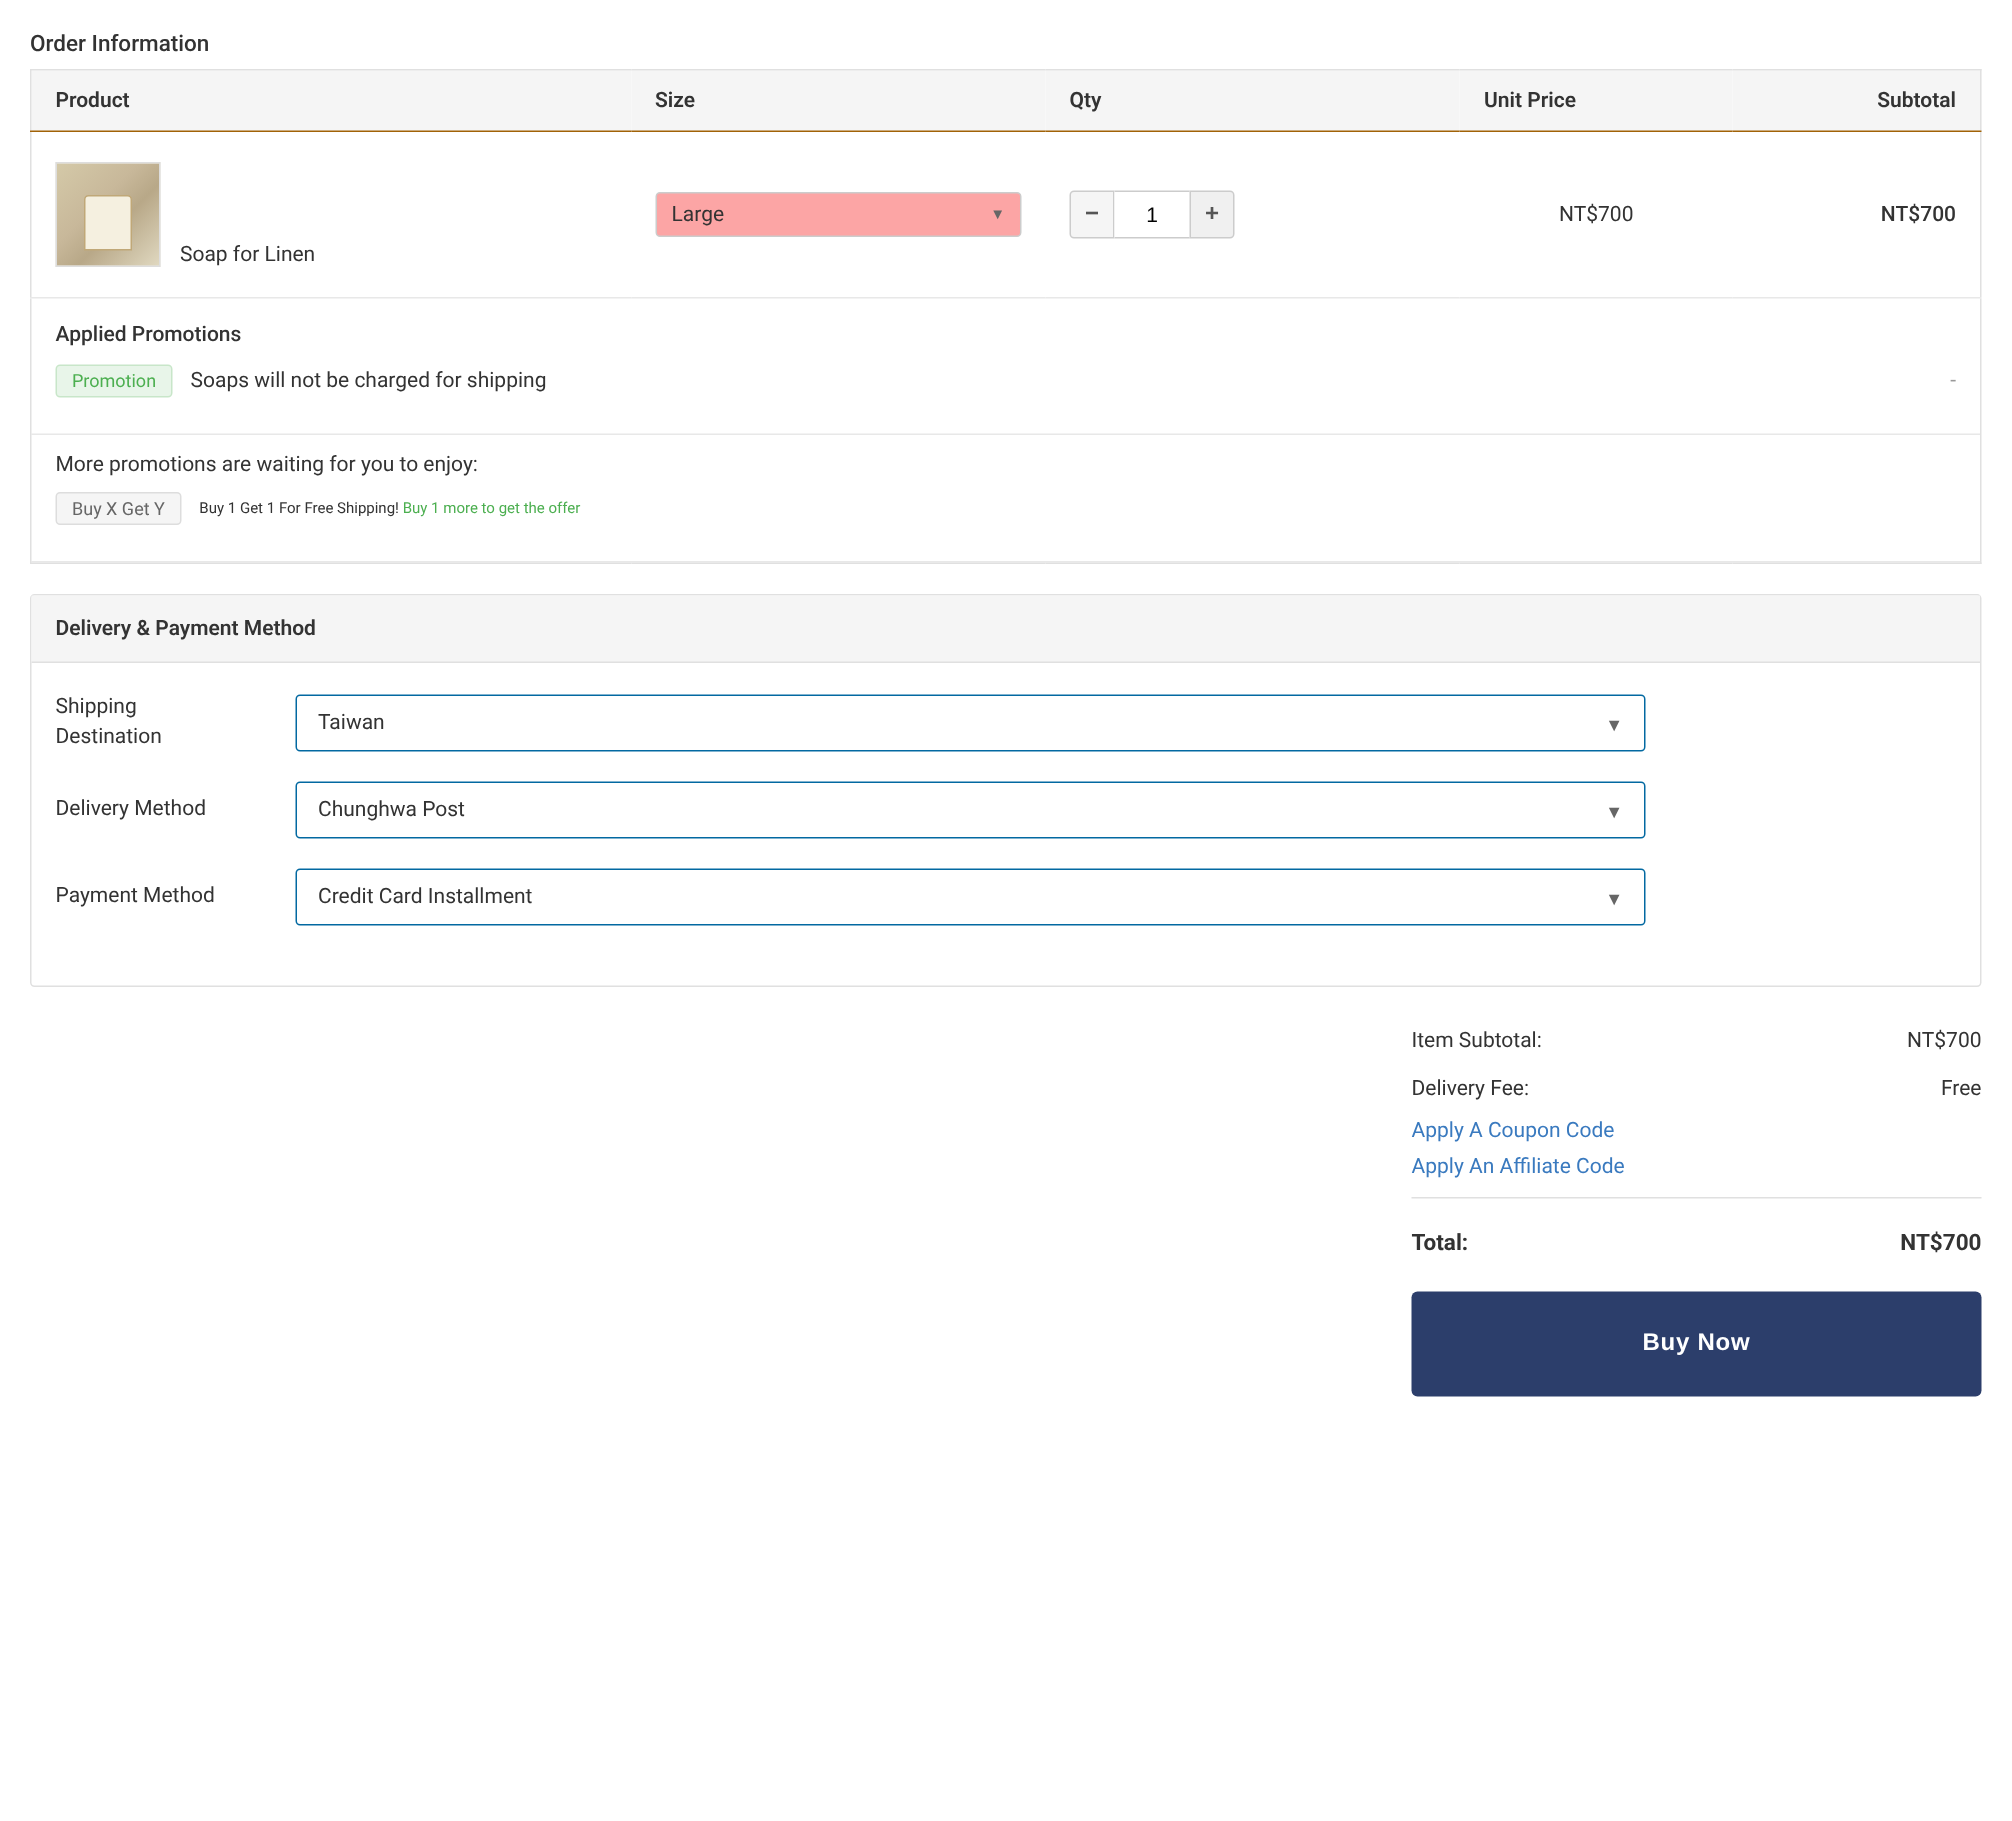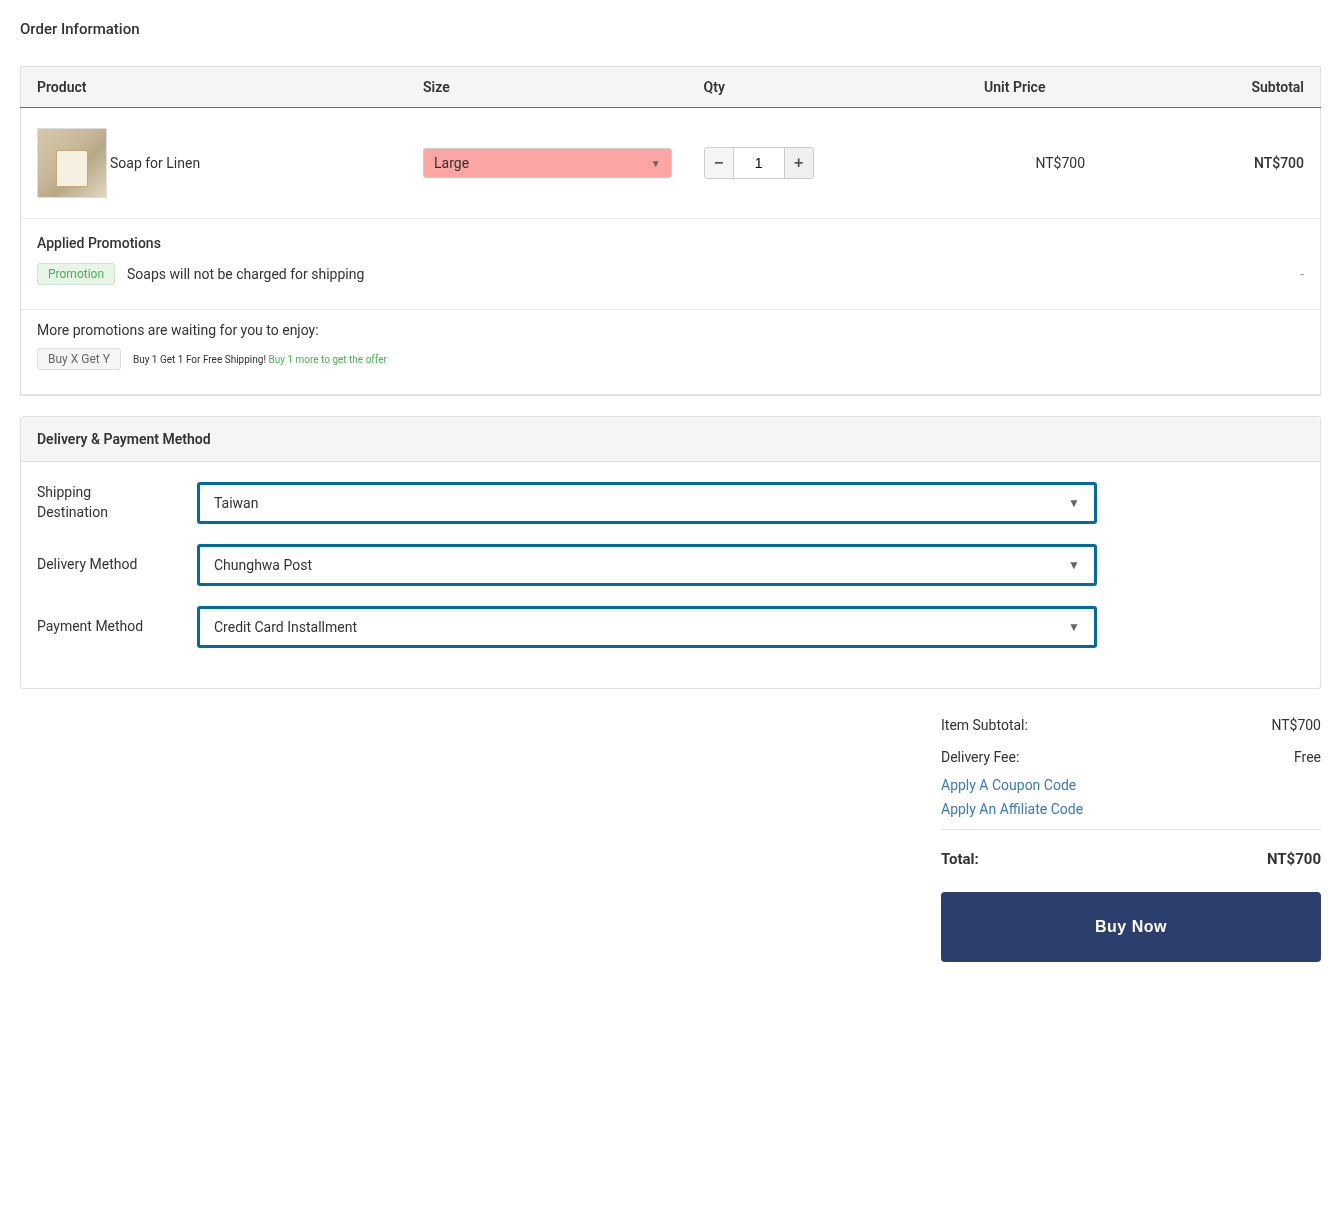--- a/index.html
+++ b/index.html
@@ -7,21 +7,21 @@
       font-family: -apple-system, BlinkMacSystemFont, "Segoe UI", Roboto, sans-serif;
       font-size: 14px;
       color: #333;
       background: #fff;
       padding: 20px;
     }
 
     .order-info-title {
       font-size: 15px;
       font-weight: 500;
-      margin-bottom: 28px;
+      margin-bottom: 8px;
       color: #333;
     }
 
     .order-table {
       width: 100%;
       border: 1px solid #e0e0e0;
       border-collapse: collapse;
     }
 
     .order-table th {
@@ -37,22 +37,22 @@
     .order-table th.right { text-align: right; }
 
     .product-row td {
       padding: 20px 16px;
       vertical-align: middle;
       border-bottom: 1px solid #e8e8e8;
     }
 
     .product-cell {
       display: flex;
-      align-items: center;
-      gap: 3px;
+      align-items: flex-end;
+      gap: 13px;
     }
 
     .product-img {
       width: 70px;
       height: 70px;
       background: #e8e4d8;
       border: 1px solid #ddd;
       display: flex;
       align-items: center;
       justify-content: center;
@@ -216,27 +216,27 @@
     .form-label {
       width: 140px;
       flex-shrink: 0;
       font-size: 14px;
       color: #333;
       line-height: 1.4;
     }
 
     .form-select {
       flex: 1;
-      border: 3px solid #0369a1;
+      border: 1px solid #0369a1;
       border-radius: 3px;
       padding: 10px 14px;
       font-size: 14px;
       background: #fff;
       display: flex;
-      align-items: center;
+      align-items: flex-end;
       justify-content: space-between;
       cursor: pointer;
       max-width: 900px;
     }
 
     .form-select .arrow { color: #666; font-size: 12px; }
 
     .summary-section {
       margin-top: 20px;
       display: flex;

